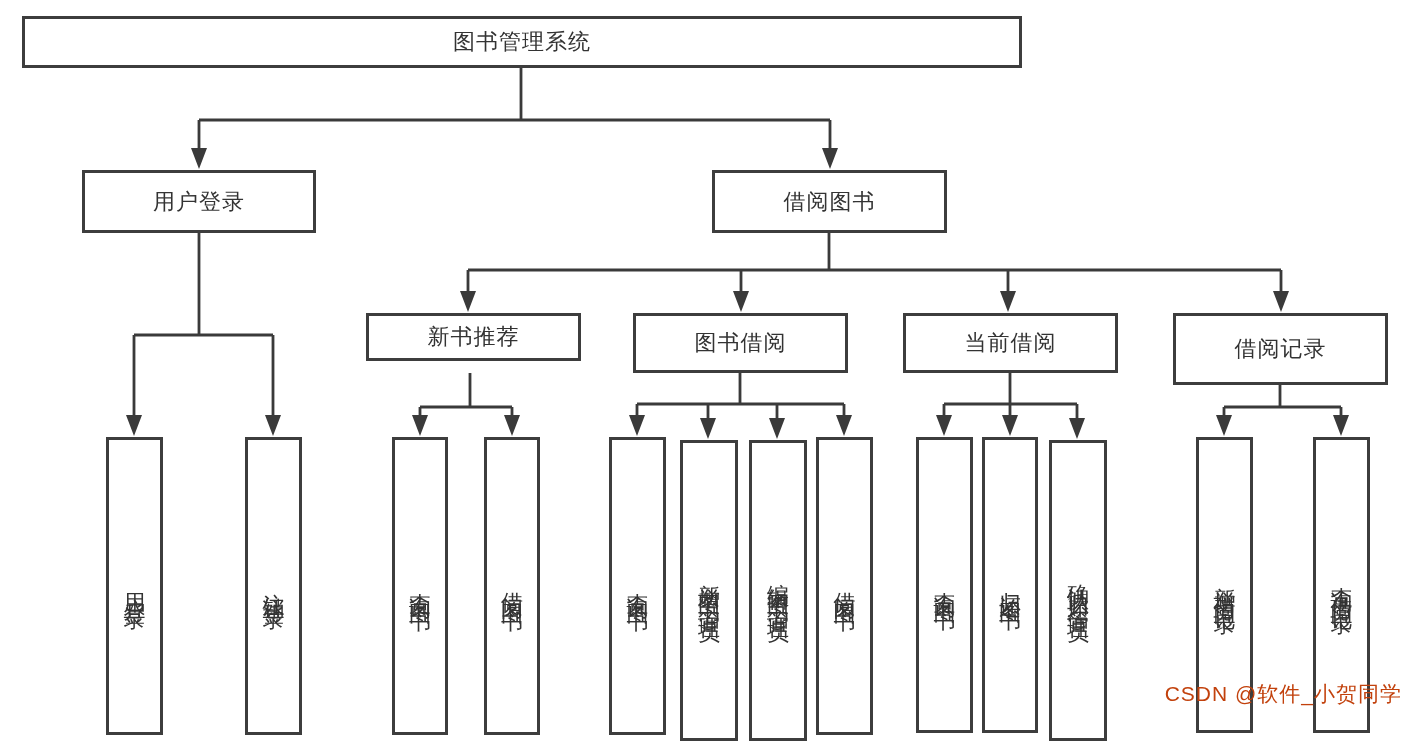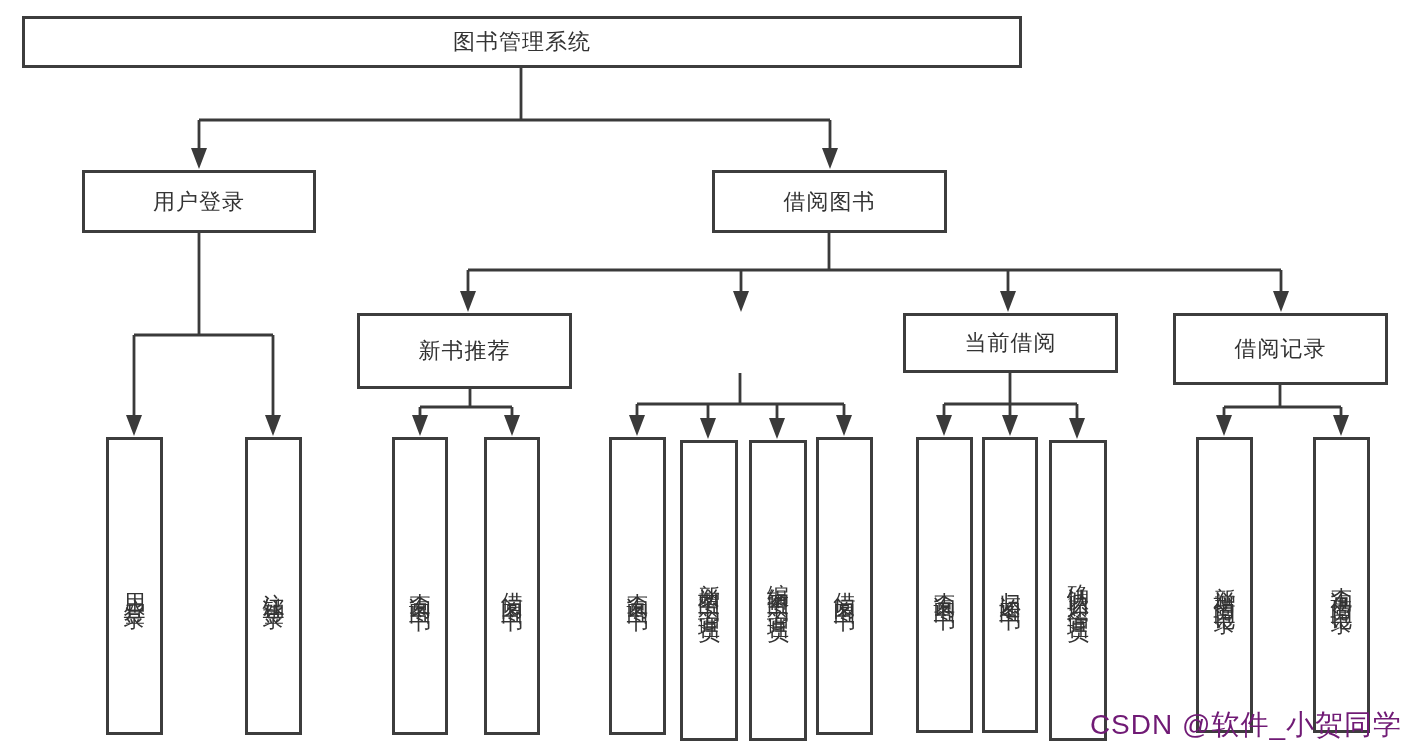--- a/index.html
+++ b/index.html
@@ -32,24 +32,24 @@
   }
   .v {
     writing-mode: vertical-rl;
     text-orientation: mixed;
     font-size: 22px;
     letter-spacing: 0.25em;
     line-height: 1;
   }
   .watermark {
     position: absolute;
-    top: 706px;
+    top: 680px;
     right: 3px;
-    font-size: 28px;
-    color: #701a75;
+    font-size: 21px;
+    color: #c2410c;
     letter-spacing: 1px;
     white-space: nowrap;
   }
 </style>
 </head>
 <body>
 
 <div class="stage">
 
   <svg class="connectors" viewBox="0 0 1405 747" xmlns="http://www.w3.org/2000/svg">
@@ -67,21 +67,22 @@
          M629 415L645 415L637 436Z M700 418L716 418L708 439Z M769 418L785 418L777 439Z M836 415L852 415L844 436Z
          M936 415L952 415L944 436Z M1002 415L1018 415L1010 436Z M1069 418L1085 418L1077 439Z
          M1216 415L1232 415L1224 436Z M1333 415L1349 415L1341 436Z"></path>
   </svg>
 
   <div class="box" style="left:22px;top:16px;width:1000px;height:52px">图书管理系统</div>
 
   <div class="box" style="left:82px;top:170px;width:234px;height:63px">用户登录</div>
   <div class="box" style="left:712px;top:170px;width:235px;height:63px">借阅图书</div>
 
-  <div class="box" style="left:357px;top:313px;width:215px;height:76px">新书推荐</div>
+  <div class="box" style="left:366px;top:313px;width:215px;height:48px">新书推荐</div>
+  <div class="box" style="left:633px;top:313px;width:215px;height:60px">图书借阅</div>
   <div class="box" style="left:903px;top:313px;width:215px;height:60px">当前借阅</div>
   <div class="box" style="left:1173px;top:313px;width:215px;height:72px">借阅记录</div>
 
   <div class="box v" style="left:106px;top:437px;width:57px;height:298px">用户登录</div>
   <div class="box v" style="left:245px;top:437px;width:57px;height:298px">注销登录</div>
 
   <div class="box v" style="left:392px;top:437px;width:56px;height:298px">查询图书</div>
   <div class="box v" style="left:484px;top:437px;width:56px;height:298px">借阅图书</div>
 
   <div class="box v" style="left:609px;top:437px;width:57px;height:298px">查询图书</div>

